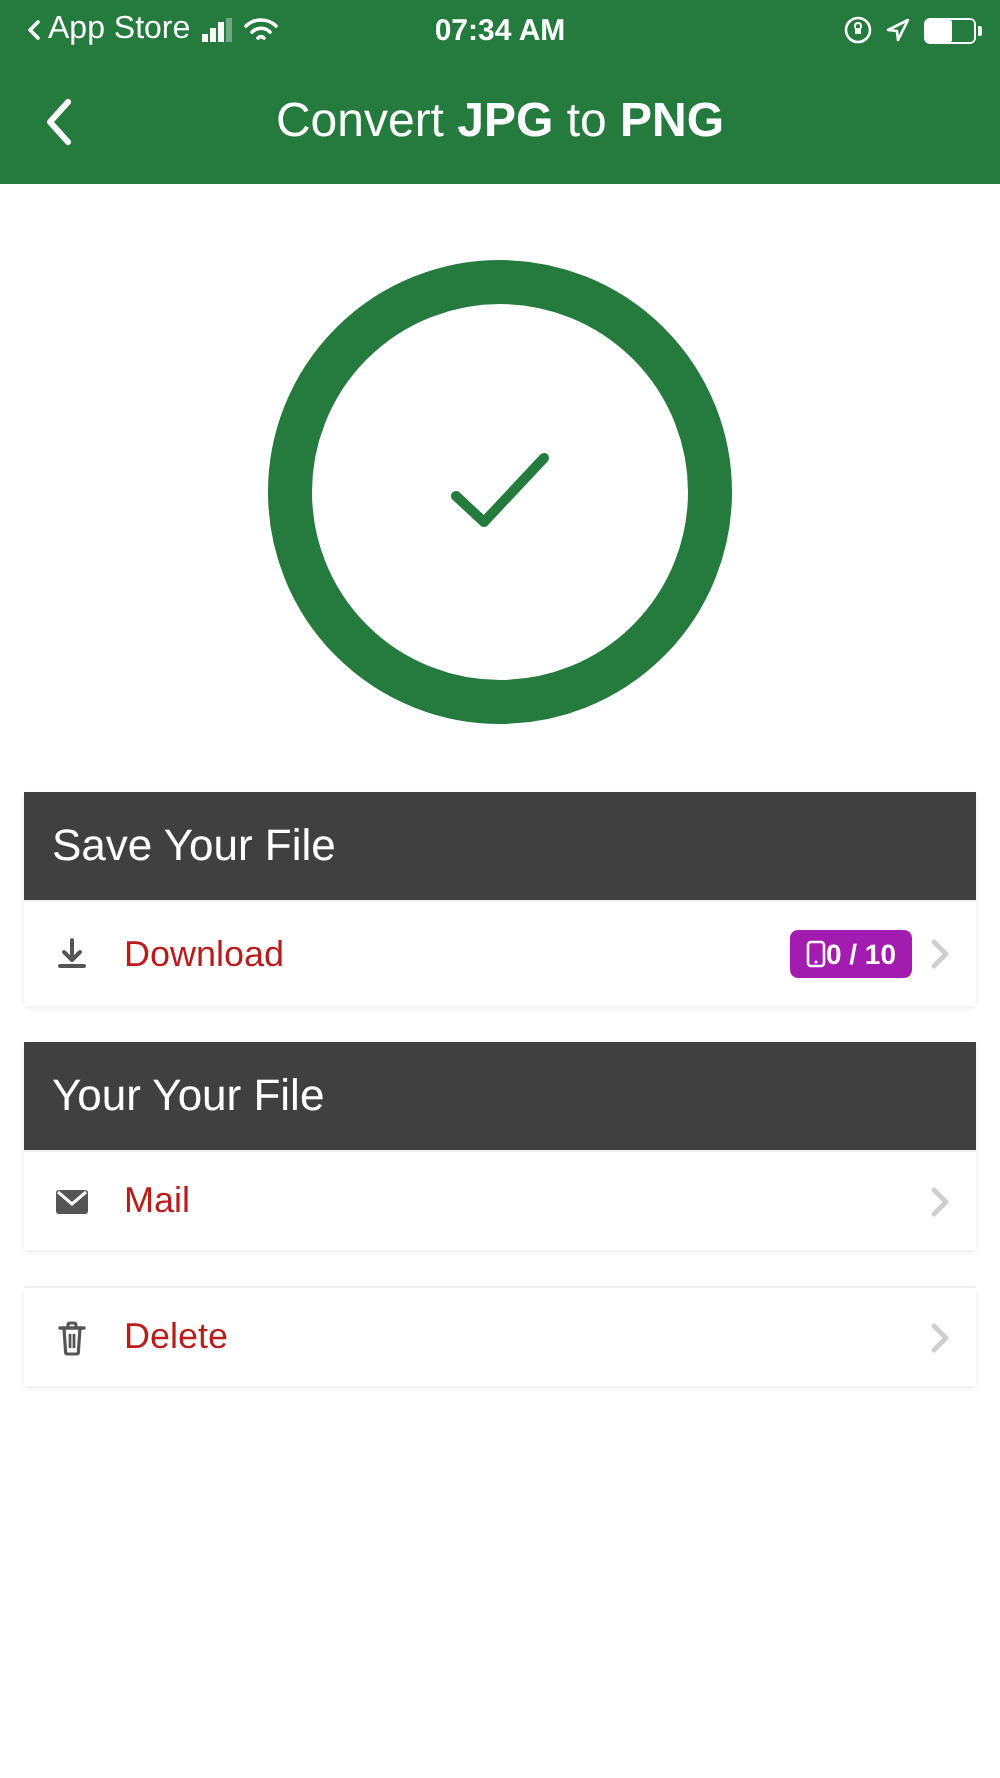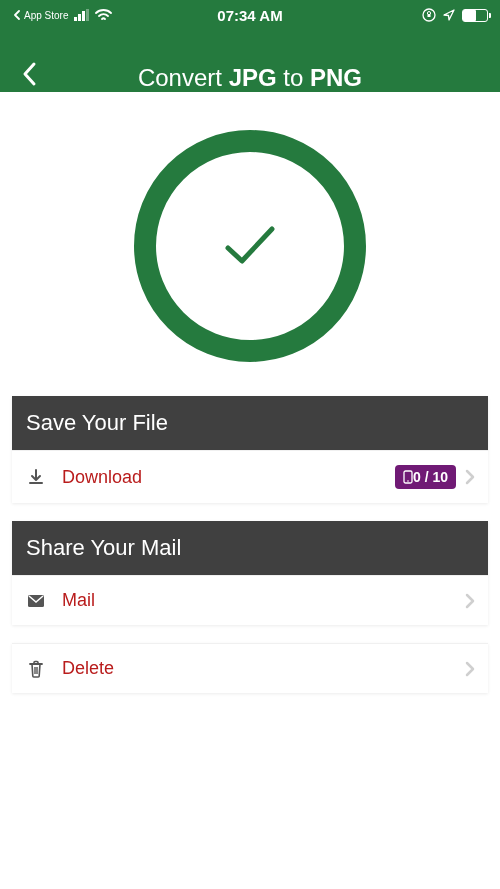--- a/index.html
+++ b/index.html
@@ -20,36 +20,36 @@
       justify-content: space-between;
       padding: 0 12px;
       font-size: 15px;
       font-weight: 500;
     }
     .status-left { display: flex; align-items: center; gap: 6px; }
     .status-app-box {
       display: inline-flex;
       align-items: center;
       gap: 2px;
-      font-size: 10px;
+      font-size: 16px;
     }
     .status-center {
       position: absolute;
       left: 50%;
       transform: translateX(-50%);
       font-weight: 600;
       font-size: 15px;
     }
     .status-right { display: flex; align-items: center; gap: 6px; }
     .header-bar {
       height: 62px;
       background: #257a3e;
       color: #ffffff;
       display: flex;
-      align-items: flex-end;
+      align-items: center;
       padding: 0 12px;
     }
     .back-btn {
       width: 36px;
       height: 36px;
       display: flex;
       align-items: center;
       justify-content: center;
     }
     .header-title {
@@ -102,21 +102,21 @@
       justify-content: center;
       margin-right: 14px;
       color: #555;
     }
     .row-label {
       flex: 1;
       font-size: 18px;
       color: #b91c1c;
     }
     .badge {
-      background: #701a75;
+      background: #a21caf;
       color: #ffffff;
       border-radius: 4px;
       padding: 4px 8px;
       font-size: 14px;
       font-weight: 600;
       display: inline-flex;
       align-items: center;
       gap: 0;
       margin-right: 8px;
     }
@@ -217,21 +217,21 @@
     </div>
     <div class="chevron">
       <svg width="12" height="18" viewBox="0 0 12 18">
         <path d="M3 3 L9 9 L3 15" stroke="#cfcfcf" stroke-width="2.5" fill="none" stroke-linecap="round" stroke-linejoin="round"></path>
       </svg>
     </div>
   </div>
 </div>
 
 <div class="section">
-  <div class="section-header">Share Your Mail</div>
+  <div class="section-header">Your Your File</div>
   <div class="row">
     <div class="row-icon">
       <svg width="18" height="14" viewBox="0 0 18 14">
         <rect x="1" y="1" width="16" height="12" rx="1.5" fill="#555"></rect>
         <path d="M2 2 L9 8 L16 2" stroke="#ffffff" stroke-width="1.5" fill="none"></path>
       </svg>
     </div>
     <div class="row-label">Mail</div>
     <div class="chevron">
       <svg width="12" height="18" viewBox="0 0 12 18">

